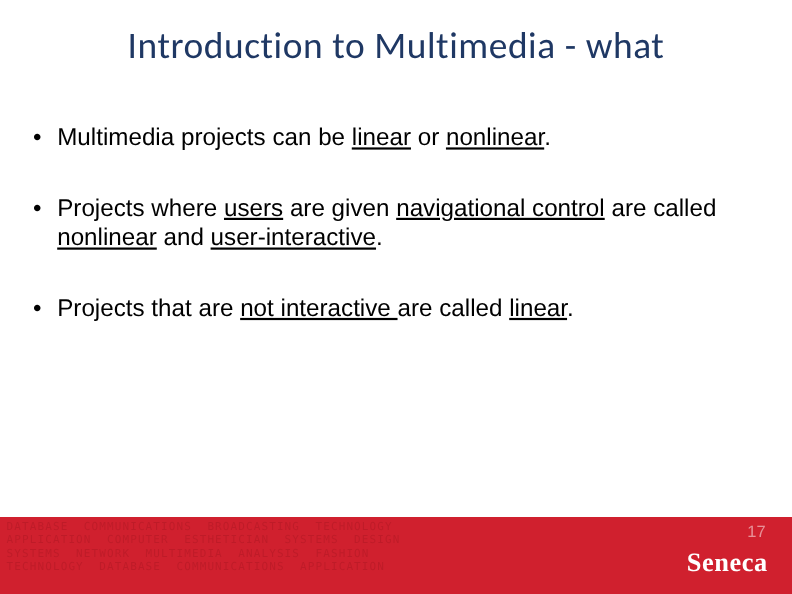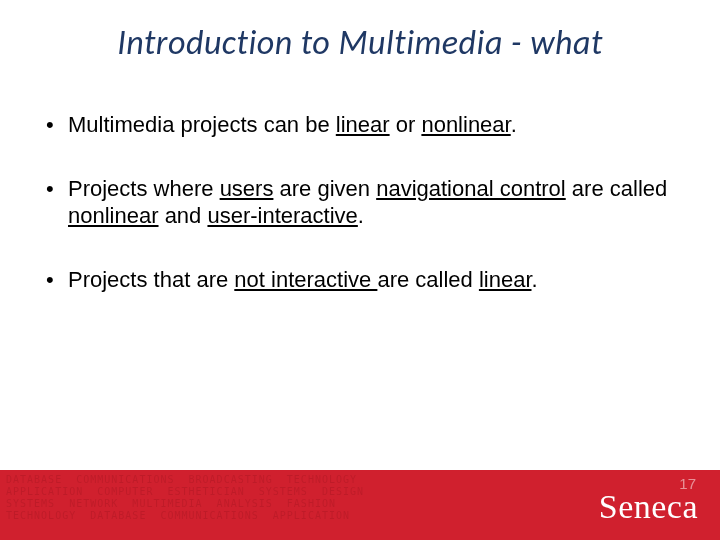--- a/index.html
+++ b/index.html
@@ -6,24 +6,23 @@
   html, body { width: 720px; height: 540px; font-family: Arial, Helvetica, sans-serif; background: #fff; overflow: hidden; }
   .slide { position: relative; width: 720px; height: 540px; background: #fff; }
   .title {
     font-family: "Calibri", "Trebuchet MS", Arial, sans-serif;
     color: #1F3864;
     font-size: 34px;
     font-weight: 400;
     text-align: center;
     padding-top: 22px;
     letter-spacing: 0.5px;
-    font-style: italic;
   }
   .body {
-    padding: 48px 40px 0 40px;
+    padding: 48px 40px 0 24px;
     color: #000;
     font-size: 22px;
     line-height: 1.25;
   }
   ul { list-style: none; }
   li { position: relative; padding-left: 28px; margin-bottom: 36px; }
   li::before {
     content: "•";
     position: absolute;
     left: 6px;
@@ -53,22 +52,22 @@
     letter-spacing: 1px;
     padding: 4px 6px;
     user-select: none;
   }
   .logo {
     position: absolute;
     right: 22px;
     bottom: 14px;
     color: #fff;
     font-family: Georgia, "Times New Roman", serif;
-    font-weight: 400;
-    font-size: 34px;
+    font-weight: 700;
+    font-size: 24px;
     letter-spacing: 0.5px;
   }
   .page-num {
     position: absolute;
     right: 24px;
     bottom: 48px;
     color: rgba(255,255,255,0.5);
     font-size: 15px;
   }
 </style>

